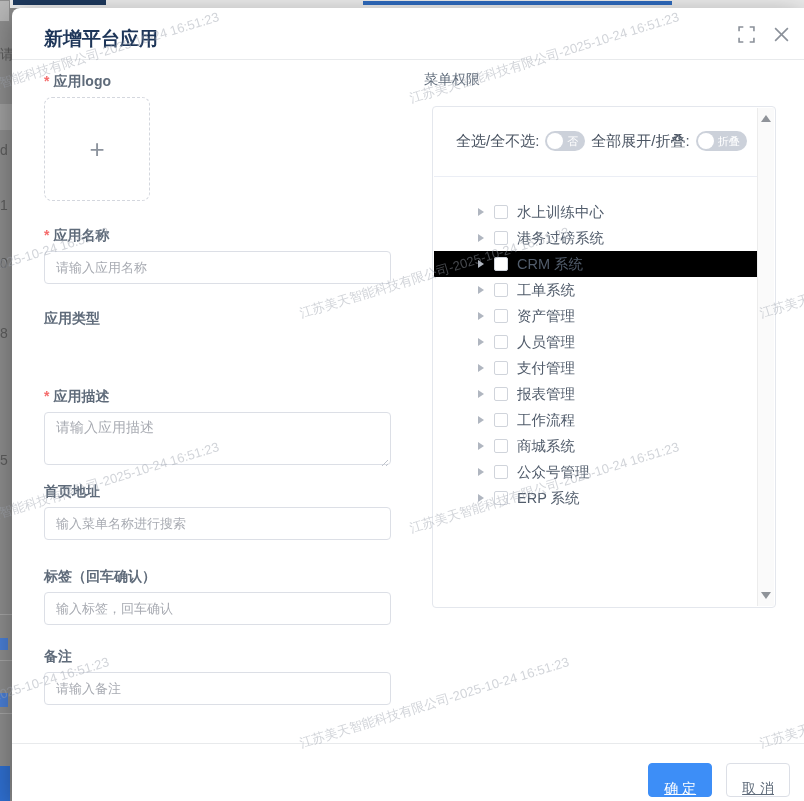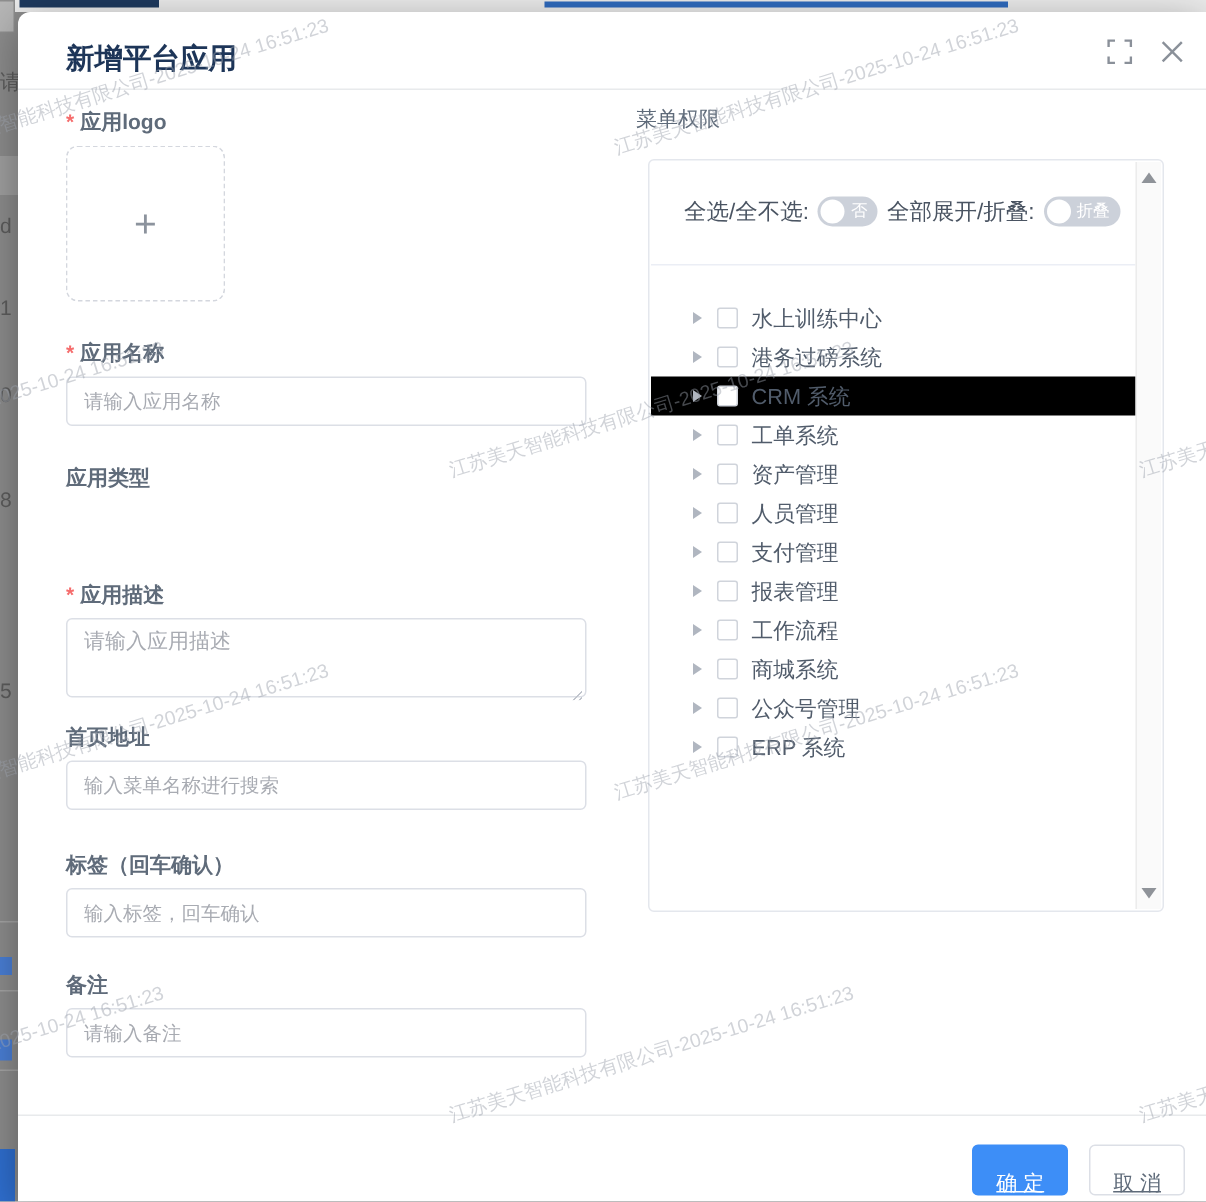--- a/index.html
+++ b/index.html
@@ -66,21 +66,21 @@
   .panel-toolbar { position:absolute; left:23px; top:24px; right:24px; display:flex; align-items:center; font-size:15px; color:#4a5462; }
   .toolbar-text { white-space:nowrap; }
   .switch { position:relative; height:20px; border-radius:10px; background:#ccd1da; margin:0 6px;
     display:flex; align-items:center; cursor:pointer; flex:none; }
   .switch .knob { position:absolute; left:2px; top:2px; width:16px; height:16px; border-radius:50%; background:#fff; }
   .switch .sw-text { margin-left:22px; margin-right:7px; font-size:11px; color:#fff; line-height:20px; }
   .sw-small { min-width:36px; }
   .sw-wide  { min-width:50px; }
   .panel-divider { position:absolute; left:1px; right:18px; top:69px; height:1px; background:#ebeef5; }
   .tree { position:absolute; left:1px; top:92px; width:324px; }
-  .tree-row { display:flex; align-items:center; height:26px; padding-left:28px; cursor:pointer; }
+  .tree-row { display:flex; align-items:center; height:26px; padding-left:44px; cursor:pointer; }
   .tree-row.hl { background:#000000; }
   .caret { width:0; height:0; border-left:6px solid #b0b6c0; border-top:4px solid transparent;
     border-bottom:4px solid transparent; margin-right:10px; flex:none; }
   .cbox { width:14px; height:14px; border:1px solid #d0d4db; border-radius:2px; background:#fff; margin-right:9px; flex:none; }
   .tree-lbl { font-size:14.5px; color:#515c6b; }
   
   .sbar { position:absolute; top:1px; bottom:1px; right:1px; width:17px; background:#fafafa; border-left:1px solid #ececec; }
   .sarrow { position:absolute; left:3px; width:0; height:0; border-left:5px solid transparent; border-right:5px solid transparent; cursor:pointer; }
   .sarrow.up { top:7px; border-bottom:7px solid #8f9399; }
   .sarrow.down { bottom:7px; border-top:7px solid #8f9399; }

